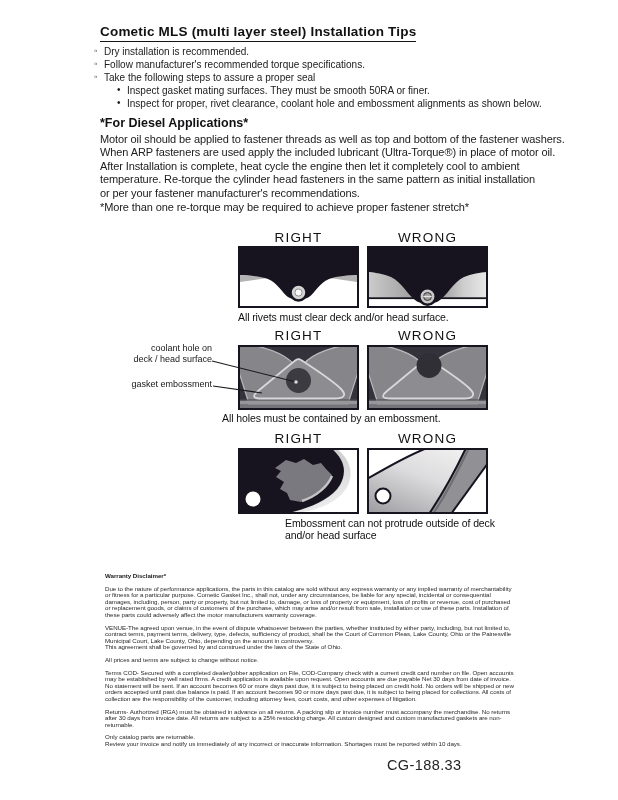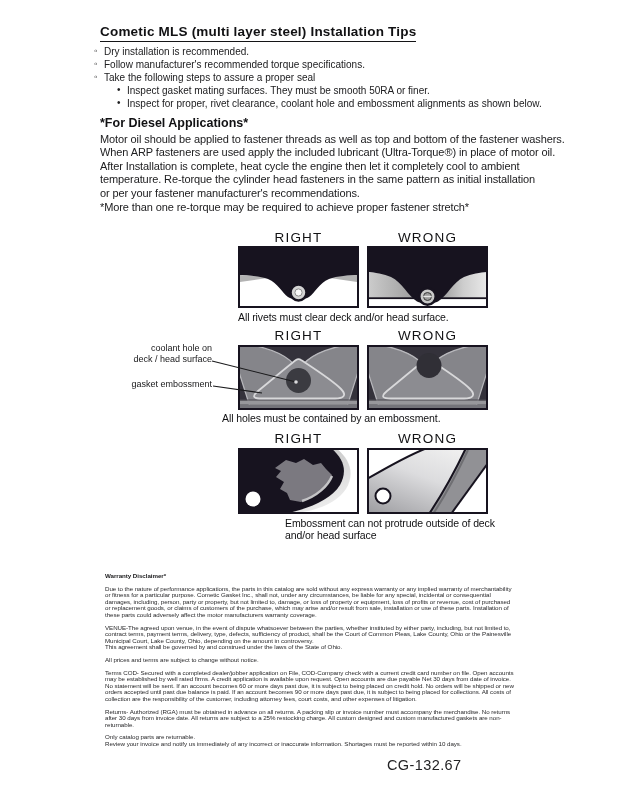--- a/index.html
+++ b/index.html
@@ -192,15 +192,15 @@
     <p>Due to the nature of performance applications, the parts in this catalog are sold without any express warranty or any implied warranty of merchantability or fitness for a particular purpose.  Cometic Gasket Inc., shall not, under any circumstances, be liable for any special, incidental or consequential damages, including, person, party or property, but not limited to, damage, or loss of property or equipment, loss of profits or revenue, cost of purchased or replacement goods, or claims of customers of the purchase, which may arise and/or result from sale, installation or use of these parts.  Installation of these parts could adversely affect the motor manufacturers warranty coverage.</p>
     <p>VENUE-The agreed upon venue, in the event of dispute whatsoever between the parties, whether instituted by either party, including, but not limited to, contract terms, payment terms, delivery, type, defects, sufficiency of product, shall be the Court of Common Pleas, Lake County, Ohio or the Painesville Municipal Court, Lake County, Ohio, depending on the amount in controversy.
 This agreement shall be governed by and construed under the laws of the State of Ohio.</p>
     <p>All prices and terms are subject to change without notice.</p>
     <p>Terms COD- Secured with a completed dealer/jobber application on File, COD-Company check with a current credit card number on file.  Open accounts may be established by well rated firms.  A credit application is available upon request.  Open accounts are due payable Net 30 days from date of invoice.  No statement will be sent.  If an account becomes 60 or more days past due, it is subject to being placed on credit hold.  No orders will be shipped or new orders accepted until past due balance is paid.  If an account becomes 90 or more days past due, it is subject to being placed for collections.  All costs of collection are the responsibility of the customer, including attorney fees, court costs, and other expenses of litigation.</p>
     <p>Returns- Authorized (RGA) must be obtained in advance on all returns.  A packing slip or invoice number must accompany the merchandise.  No returns after 30 days from invoice date.  All returns are subject to a 25% restocking charge.  All custom designed and custom manufactured gaskets are non-returnable.</p>
     <p>Only catalog parts are returnable.
 Review your invoice and notify us immediately of any incorrect or inaccurate information.  Shortages must be reported within 10 days.</p>
   </div>
 
-  <div class="abs page-code">CG-132.67</div>
+  <div class="abs page-code">CG-188.33</div>
 
 </div>
 
 </body></html>

